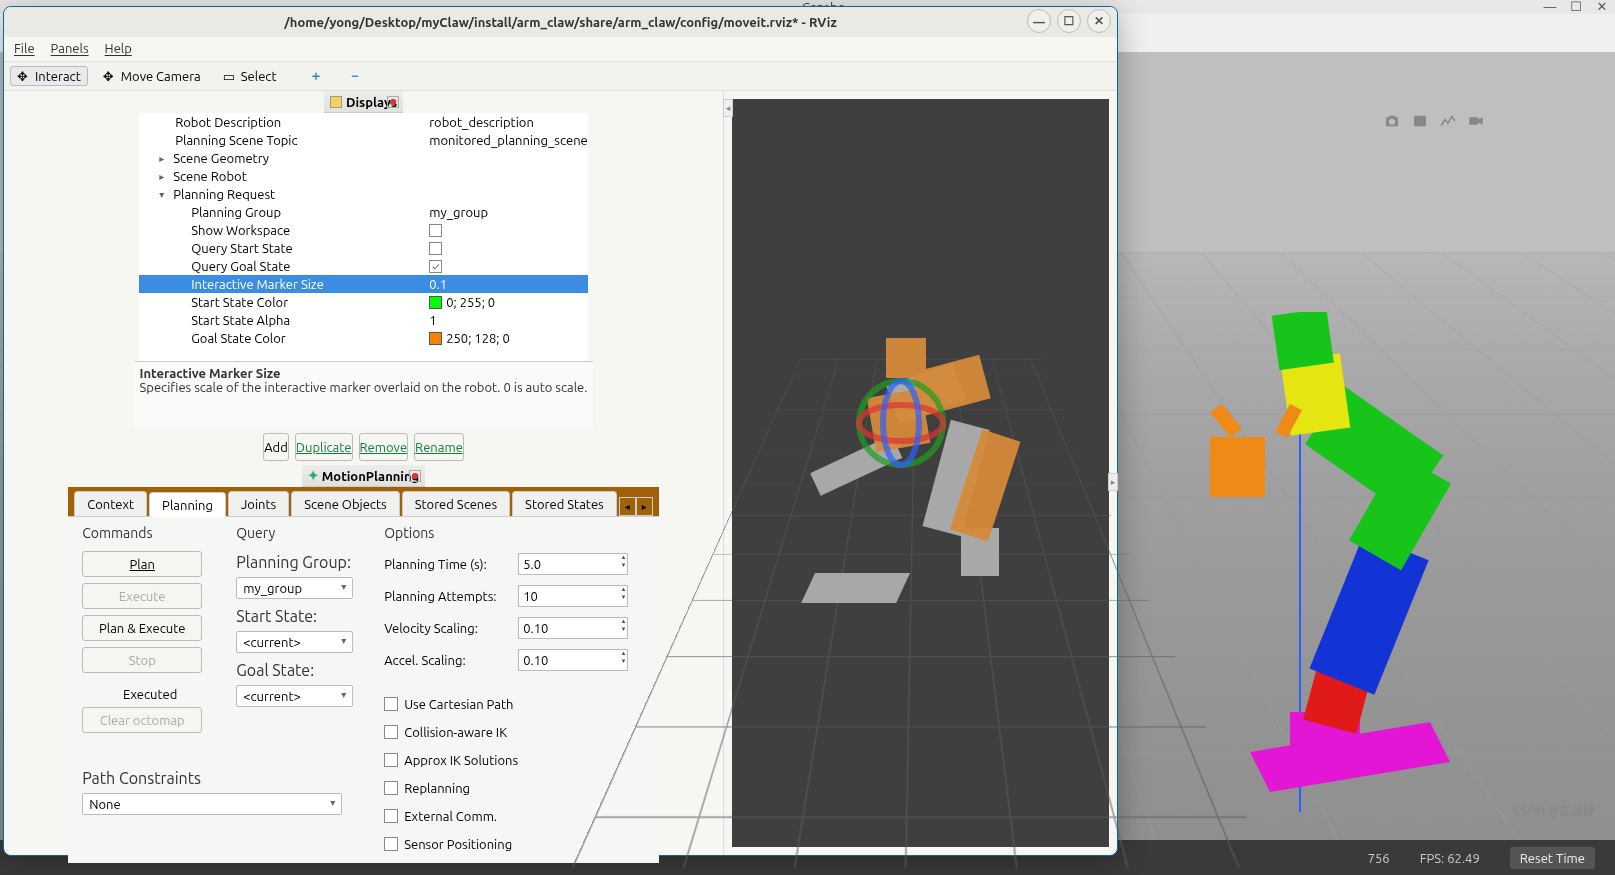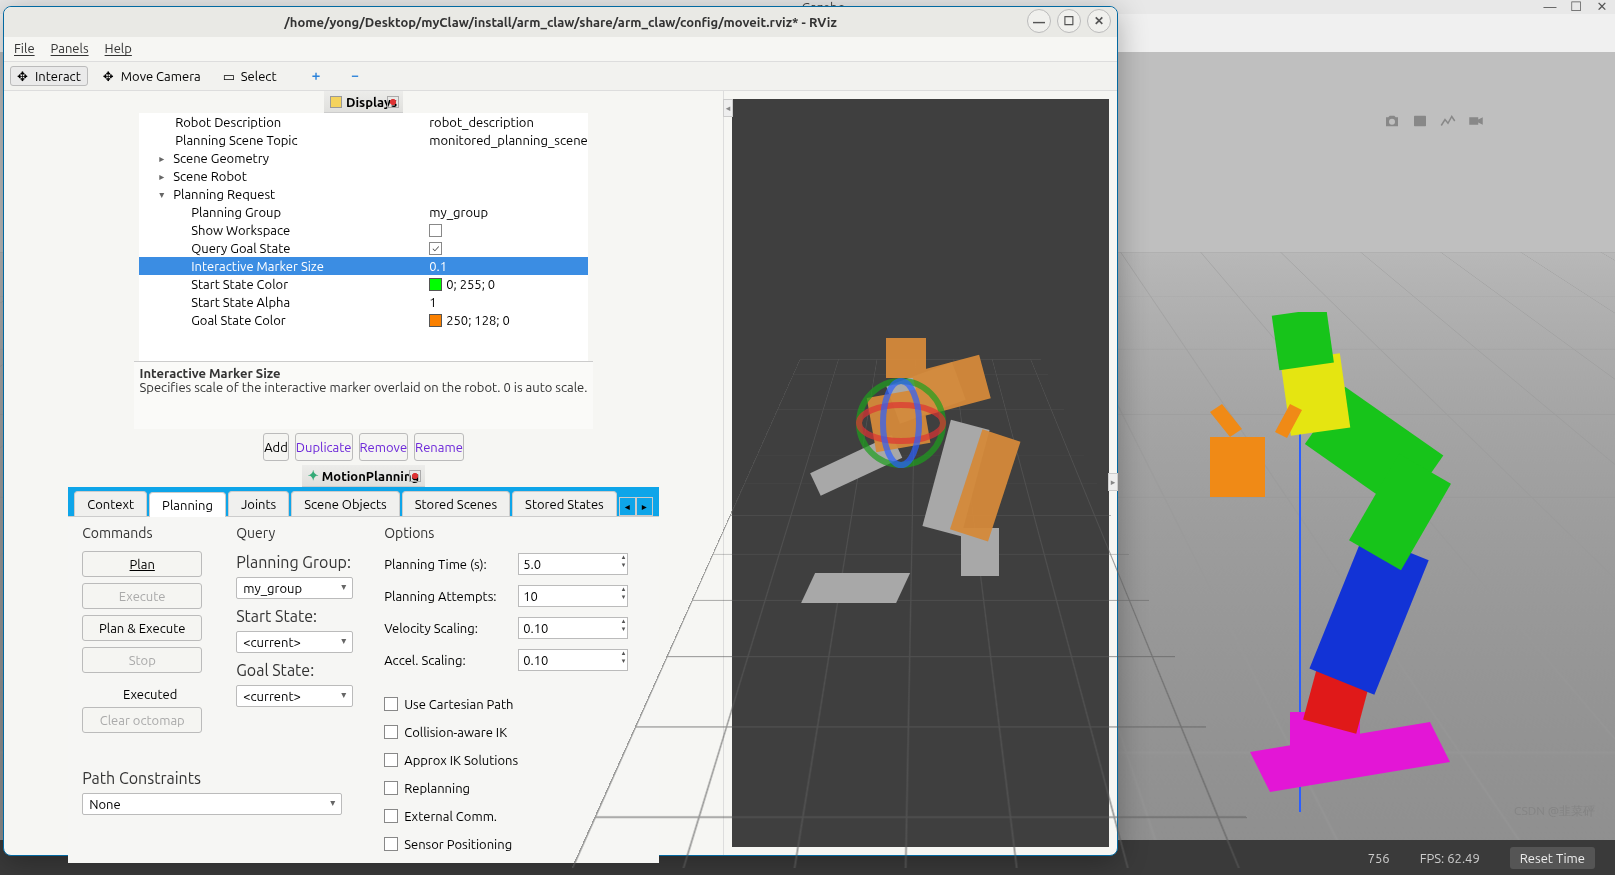--- a/index.html
+++ b/index.html
@@ -47,24 +47,24 @@
 .indent1 { padding-left: 30px; } .indent2 { padding-left: 46px; }
 .expander { width: 10px; font-size: 10px; color: #666; }
 .cbx { width: 13px; height: 13px; border: 1px solid #888; background: #fff; display: inline-flex; align-items:center; justify-content:center; font-size:10px; color:#333;}
 .swatch { width: 13px; height: 13px; border: 1px solid #555; display:inline-block;}
 
 .desc-box { height: 68px; border-top: 1px solid #ccc; background: #fafaf8; padding: 4px 6px; color: #333; }
 .desc-box b { font-weight: bold; }
 
 .btn-row { display: flex; gap: 6px; padding: 4px; }
 .btn-row button { flex: 1; padding: 6px 0; background: #f5f5f2; border: 1px solid #bbb; border-radius: 3px; font-size: 13px; }
-.btn-row button:disabled { color: #6d28d9; }
+.btn-row button:disabled { color: #15803d; text-decoration: underline; }
 
 .mp-body { flex: 1; display: flex; flex-direction: column; min-height:0;}
-.tabrow { display: flex; border-bottom: 1px solid #ccc; background: #0ea5e9; padding: 4px 6px 0; gap: 2px; align-items: flex-end;}
+.tabrow { display: flex; border-bottom: 1px solid #ccc; background: #a16207; padding: 4px 6px 0; gap: 2px; align-items: flex-end;}
 .tab { padding: 5px 12px; border: 1px solid #ccc; border-bottom: none; border-radius: 4px 4px 0 0; background: #f0f0ee; font-size: 13px;}
 .tab.active { background: #fff; position:relative; top:1px;}
 .tab-nav { margin-left:auto; display:flex; gap:0;}
 .tab-nav span { padding:3px 5px; border:1px solid #ccc; font-size:10px;}
 
 .planning-pane { flex:1; background:#f6f6f4; padding: 8px 14px; display:flex; gap:18px;}
 .col { display:flex; flex-direction:column; gap:6px;}
 .col h4 { font-weight: normal; font-size:14px; color:#333; margin-bottom:4px;}
 .pbtn { width:120px; padding:5px 0; background:#f5f5f2; border:1px solid #bbb; border-radius:3px; text-align:center;}
 .pbtn.u { text-decoration: underline;}
@@ -228,20 +228,28 @@
         <div class="tree-row">
             <div class="tree-key indent2">
               <span>Show Workspace</span>
             </div>
             <div class="tree-val">
               <span class="cbx"></span>
             </div>
           </div>
         <div class="tree-row">
             <div class="tree-key indent2">
+              <span>Query Start State</span>
+            </div>
+            <div class="tree-val">
+              <span class="cbx"></span>
+            </div>
+          </div>
+        <div class="tree-row">
+            <div class="tree-key indent2">
               <span>Query Goal State</span>
             </div>
             <div class="tree-val">
               <span class="cbx">✓</span>
             </div>
           </div>
         <div class="tree-row sel">
             <div class="tree-key indent2">
               <span>Interactive Marker Size</span>
             </div>

